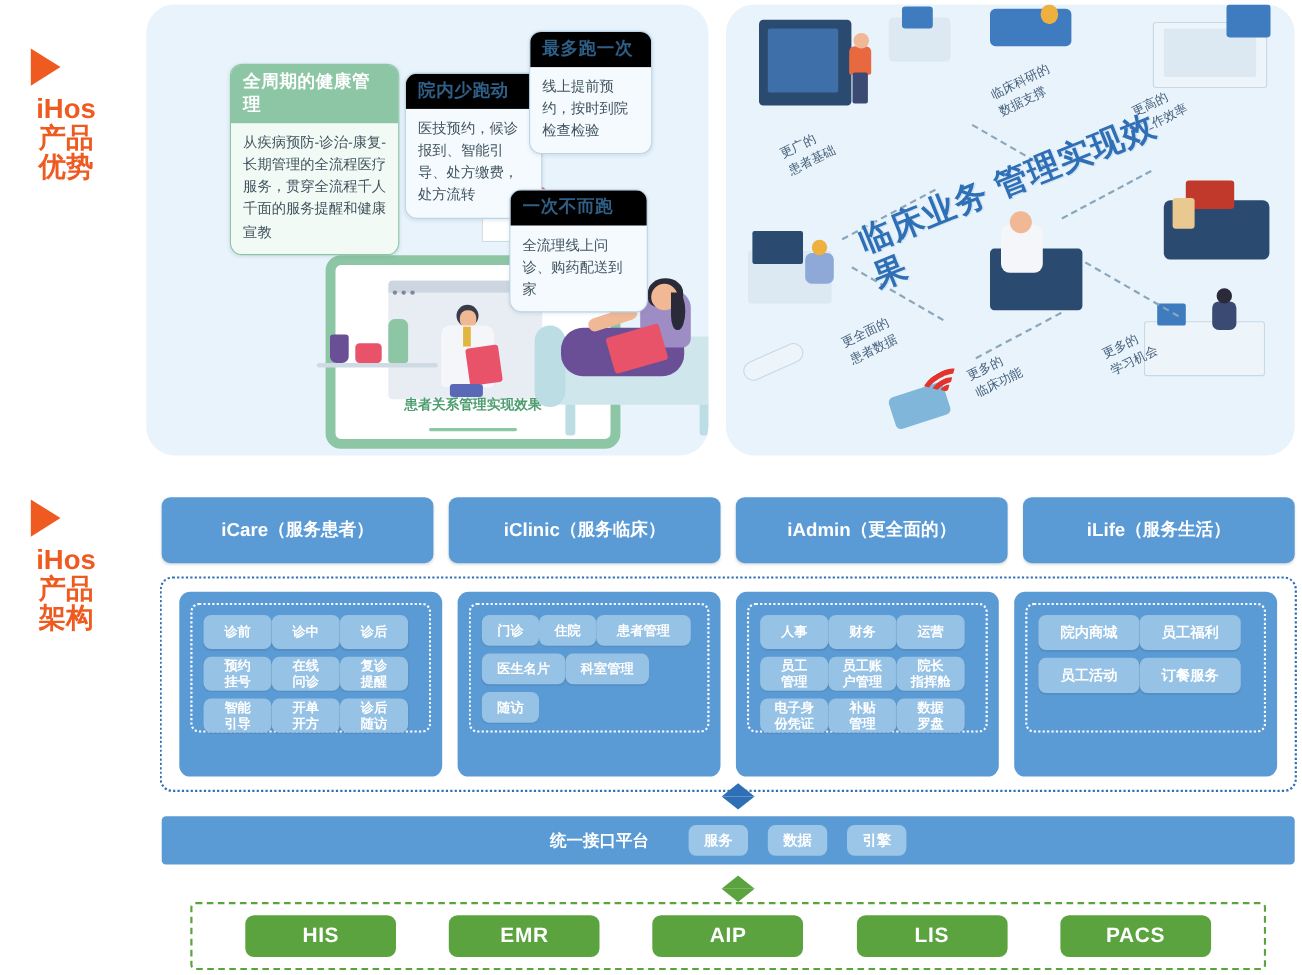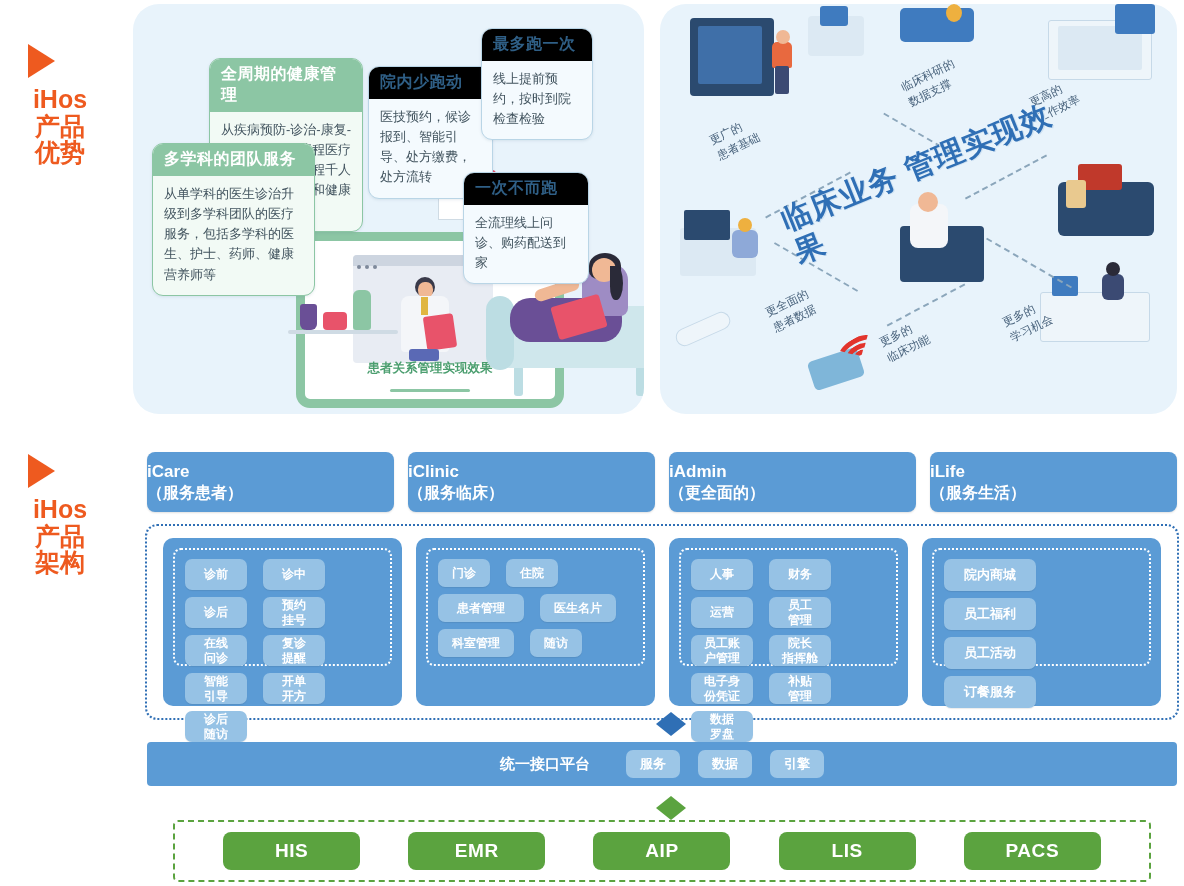--- a/index.html
+++ b/index.html
@@ -152,35 +152,35 @@
                border-radius: 50% 50% 0 0; border-left-color: transparent;
                border-right-color: transparent; }
   .wifi .w1 { left: 0;  top: 16px; width: 40px; height: 20px; }
   .wifi .w2 { left: 7px; top: 23px; width: 26px; height: 14px; }
   .wifi .w3 { left: 14px; top: 29px; width: 12px; height: 8px; }
 
   
   .hdrow { position: absolute; left: 147px; top: 452px; width: 1030px; height: 60px;
            display: flex; gap: 14px; }
   .hdcell { flex: 1; background: #5b9bd5; border-radius: 8px; color: #fff;
-            display: flex; flex-direction: column; align-items: flex-start;
+            display: flex; flex-direction: row; align-items: center;
             justify-content: center; font-weight: bold; line-height: 1.22;
             box-shadow: 0 1px 2px rgba(0,0,0,.12); }
   .hdcell .en { font-size: 17px; }
   .hdcell .cn { font-size: 16px; }
 
   .outerdash { position: absolute; left: 145px; top: 524px; width: 1034px; height: 196px;
                border: 2.2px dotted #2f6fb5; border-radius: 12px; }
   .modrow { position: absolute; left: 147px; top: 526px; width: 1030px; height: 192px;
             display: flex; gap: 14px; padding: 12px 16px; }
   .modcol { flex: 1; background: #5b9bd5; border-radius: 10px; position: relative;
             padding: 10px; }
   .modinner { border: 2.2px dotted #ffffff; border-radius: 8px; height: 118px;
               padding: 9px 10px; display: flex; flex-wrap: wrap;
-              align-content: flex-start; gap: 7px 16px; }
+              align-content: flex-start; gap: 7px 0; }
   .chip { background: #96c2e5; color: #ffffff; border-radius: 7px;
           font-size: 12px; font-weight: bold; text-align: center;
           display: flex; align-items: center; justify-content: center;
           line-height: 1.22; white-space: pre-line; padding: 3px 4px;
           box-shadow: 0 1px 1px rgba(0,0,0,.08); }
   .chip.w3t { width: 62px; height: 31px; }
   .chip.s1  { width: 52px; height: 28px; }
   .chip.s2  { width: 76px; height: 28px; }
   .chip.s3  { width: 86px; height: 28px; }
   .chip.life { width: 92px; height: 32px; font-size: 13px; }
@@ -267,24 +267,20 @@
         <div class="hair2"></div>
       <div class="lap"></div>
         <div class="arm1"></div>
     </div>
     <div class="bubble"></div>
     <div class="qmarks">??</div>
 
     <div class="ibox green" id="box-full">
       <div class="hd">全周期的健康管理</div>
       <div class="bd">从疾病预防-诊治-康复-长期管理的全流程医疗服务，贯穿全流程千人千面的服务提醒和健康宣教</div>
-    </div>
-    <div class="ibox green" id="box-multi">
-      <div class="hd">多学科的团队服务</div>
-      <div class="bd">从单学科的医生诊治升级到多学科团队的医疗服务，包括多学科的医生、护士、药师、健康营养师等</div>
     </div>
     <div class="ibox blue" id="box-inhos">
       <div class="hd">院内少跑动</div>
       <div class="bd">医技预约，候诊报到、智能引导、处方缴费，处方流转</div>
     </div>
     <div class="ibox blue" id="box-most">
       <div class="hd">最多跑一次</div>
       <div class="bd">线上提前预约，按时到院检查检验</div>
     </div>
     <div class="ibox blue" id="box-once">

